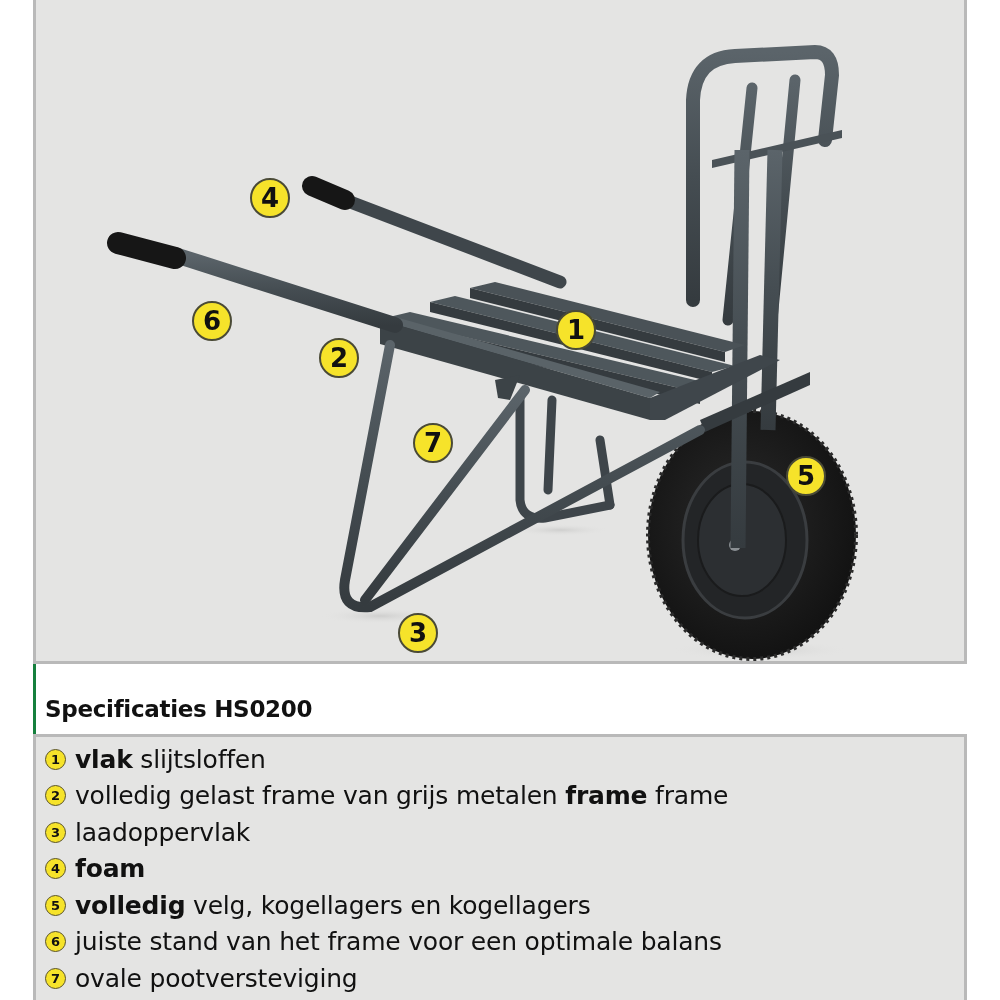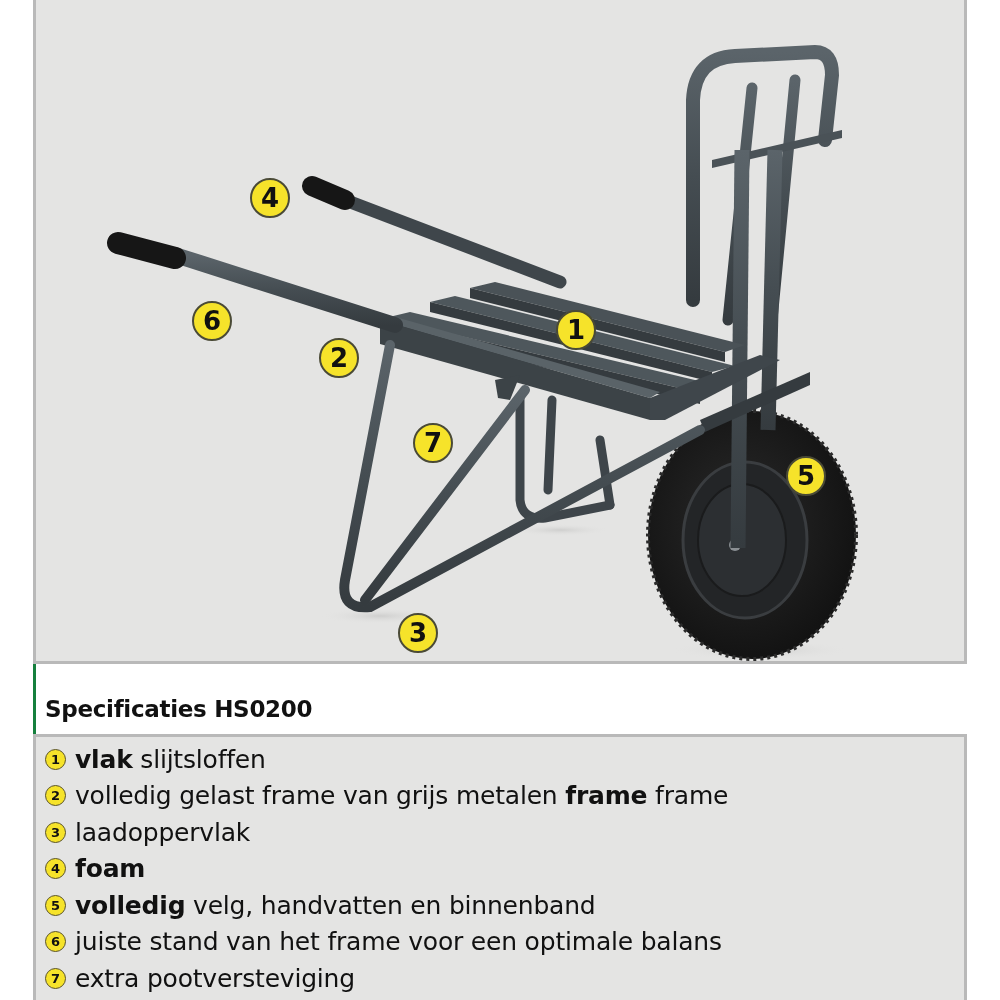--- a/index.html
+++ b/index.html
@@ -160,24 +160,24 @@
       <span class="num-badge">3</span>
       <span>laadoppervlak</span>
     </li>
     <li class="spec-item">
       <span class="num-badge">4</span>
       <b>foam</b>
     </li>
     <li class="spec-item">
       <span class="num-badge">5</span>
         <b>volledig</b>
-        <span style="white-space:pre"> velg, handvatten en binnenband</span>
+        <span style="white-space:pre"> velg, kogellagers en kogellagers</span>
     </li>
     <li class="spec-item">
       <span class="num-badge">6</span>
       <span>juiste stand van het frame voor een optimale balans</span>
     </li>
     <li class="spec-item">
       <span class="num-badge">7</span>
-      <span>extra pootversteviging</span>
+      <span>ovale pootversteviging</span>
     </li>
   </ul>
 </div>
 
 </body></html>

